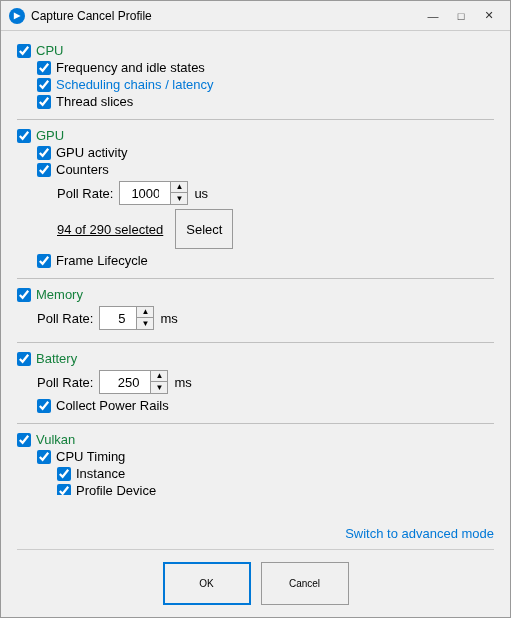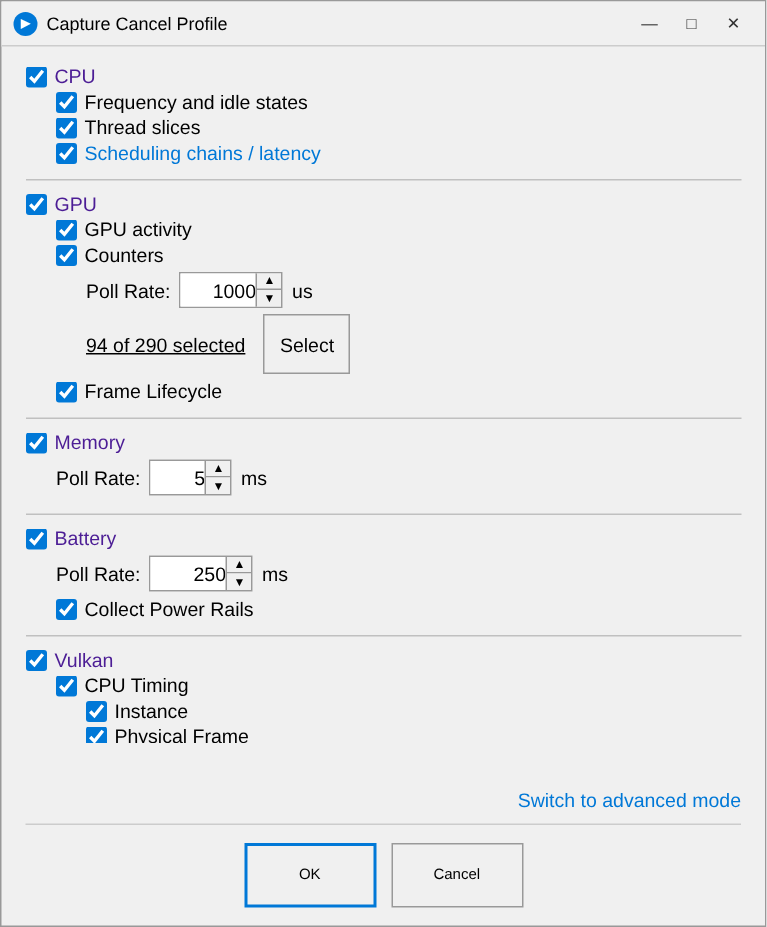--- a/index.html
+++ b/index.html
@@ -117,21 +117,21 @@
       align-items: center;
       border: 1px solid #999;
       background: white;
     }
 
     .spinner-input {
       width: 50px;
       height: 22px;
       border: none;
       outline: none;
-      padding: 0 0;
+      padding: 0 11px;
       font-size: 13px;
       background: white;
       text-align: right;
     }
 
     .spinner-buttons {
       display: flex;
       flex-direction: column;
       border-left: 1px solid #999;
     }
@@ -195,21 +195,21 @@
       background: #f0f0f0;
       cursor: pointer;
       font-size: 10px;
     }
     .dialog-btn.ok {
       border: 2px solid #0078d7;
       background: #f0f0f0;
     }
 
     .label-text {
-      color: #4c1d95;
+      color: #15803d;
     }
     .counter-selected {
       margin-right: 6px;
       text-decoration: underline;
     }
   </style>
 </head>
 <body>
 
 <div class="window">
@@ -232,25 +232,25 @@
       <div class="checkbox-row section-header">
         <input type="checkbox" checked="" style="">
         <span class="label-text">CPU</span>
       </div>
       <div class="checkbox-row indent-1">
         <input type="checkbox" checked="" style="">
         <span>Frequency and idle states</span>
       </div>
       <div class="checkbox-row indent-1">
         <input type="checkbox" checked="" style="">
+        <span style="color:#0078d7;">Scheduling chains / latency</span>
+      </div>
+      <div class="checkbox-row indent-1">
+        <input type="checkbox" checked="" style="">
         <span>Thread slices</span>
-      </div>
-      <div class="checkbox-row indent-1">
-        <input type="checkbox" checked="" style="">
-        <span style="color:#0078d7;">Scheduling chains / latency</span>
       </div>
     </div>
 
     <div class="section">
       <div class="checkbox-row section-header">
         <input type="checkbox" checked="" style="">
         <span class="label-text">GPU</span>
       </div>
       <div class="checkbox-row indent-1">
         <input type="checkbox" checked="" style="">
@@ -331,21 +331,21 @@
       <div class="checkbox-row indent-1">
         <input type="checkbox" checked="" style="">
         <span>CPU Timing</span>
       </div>
       <div class="checkbox-row indent-2">
         <input type="checkbox" checked="" style="">
         <span>Instance</span>
       </div>
       <div class="checkbox-row indent-2">
         <input type="checkbox" checked="" style="">
-        <span>Physical Frame</span>
+        <span>Profile Device</span>
       </div>
       <div class="checkbox-row indent-2">
         <input type="checkbox" checked="" style="">
         <span>Device</span>
       </div>
       <div class="checkbox-row indent-2">
         <input type="checkbox" checked="" style="">
         <span>Queue</span>
       </div>
     </div>

